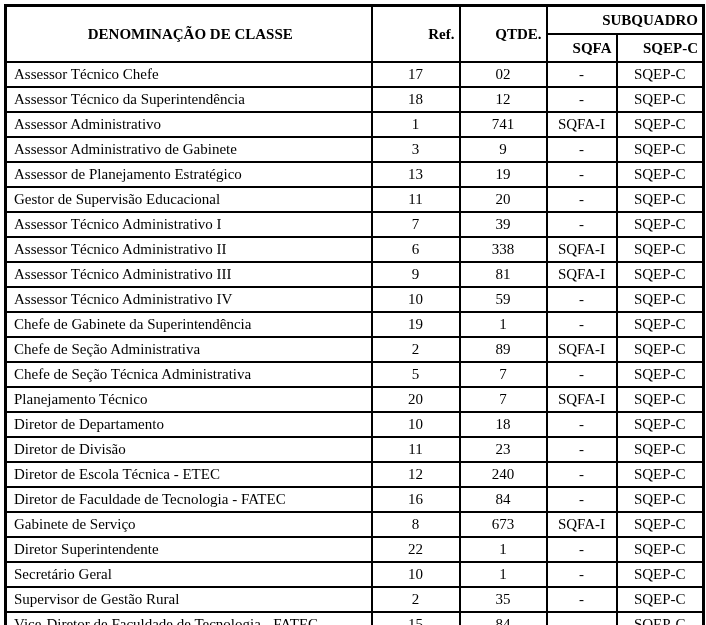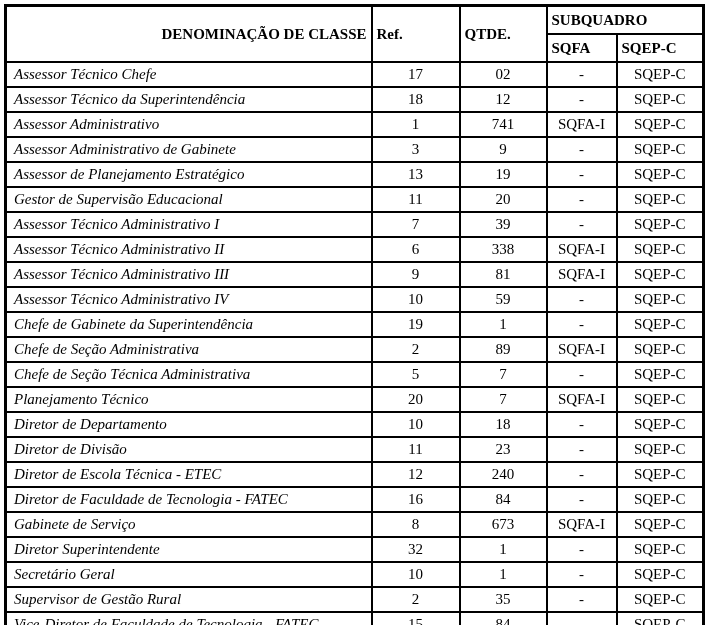--- a/index.html
+++ b/index.html
@@ -30,36 +30,35 @@
     padding: 1px 4px;
     overflow: hidden;
     white-space: nowrap;
   }
   
   .col-sqfa { border-left-width: 3px; }
   .col-sqep { border-left-width: 3px; }
 
   thead th {
     font-weight: bold;
-    text-align: left;
+    text-align: right;
     height: 24px;
   }
   thead th.col-name {
-    text-align: right;
+    text-align: center;
     padding-left: 7px;
   }
   tbody td {
     height: 21px;
     text-align: center;
     font-weight: normal;
   }
   tbody td.col-name {
     text-align: left;
     padding-left: 7px;
-    font-style: italic;
   }
 </style>
 </head>
 <body>
 
 <div class="page">
   <table class="class-table">
     <colgroup>
       <col style="width: 366px">
       <col style="width: 88px">
@@ -209,21 +208,21 @@
         </tr>
         <tr>
           <td class="col-name">Gabinete de Serviço</td>
           <td class="col-ref">8</td>
           <td class="col-qtde">673</td>
           <td class="col-sqfa">SQFA-I</td>
           <td class="col-sqep">SQEP-C</td>
         </tr>
         <tr>
           <td class="col-name">Diretor Superintendente</td>
-          <td class="col-ref">32</td>
+          <td class="col-ref">22</td>
           <td class="col-qtde">1</td>
           <td class="col-sqfa">-</td>
           <td class="col-sqep">SQEP-C</td>
         </tr>
         <tr>
           <td class="col-name">Secretário Geral</td>
           <td class="col-ref">10</td>
           <td class="col-qtde">1</td>
           <td class="col-sqfa">-</td>
           <td class="col-sqep">SQEP-C</td>

